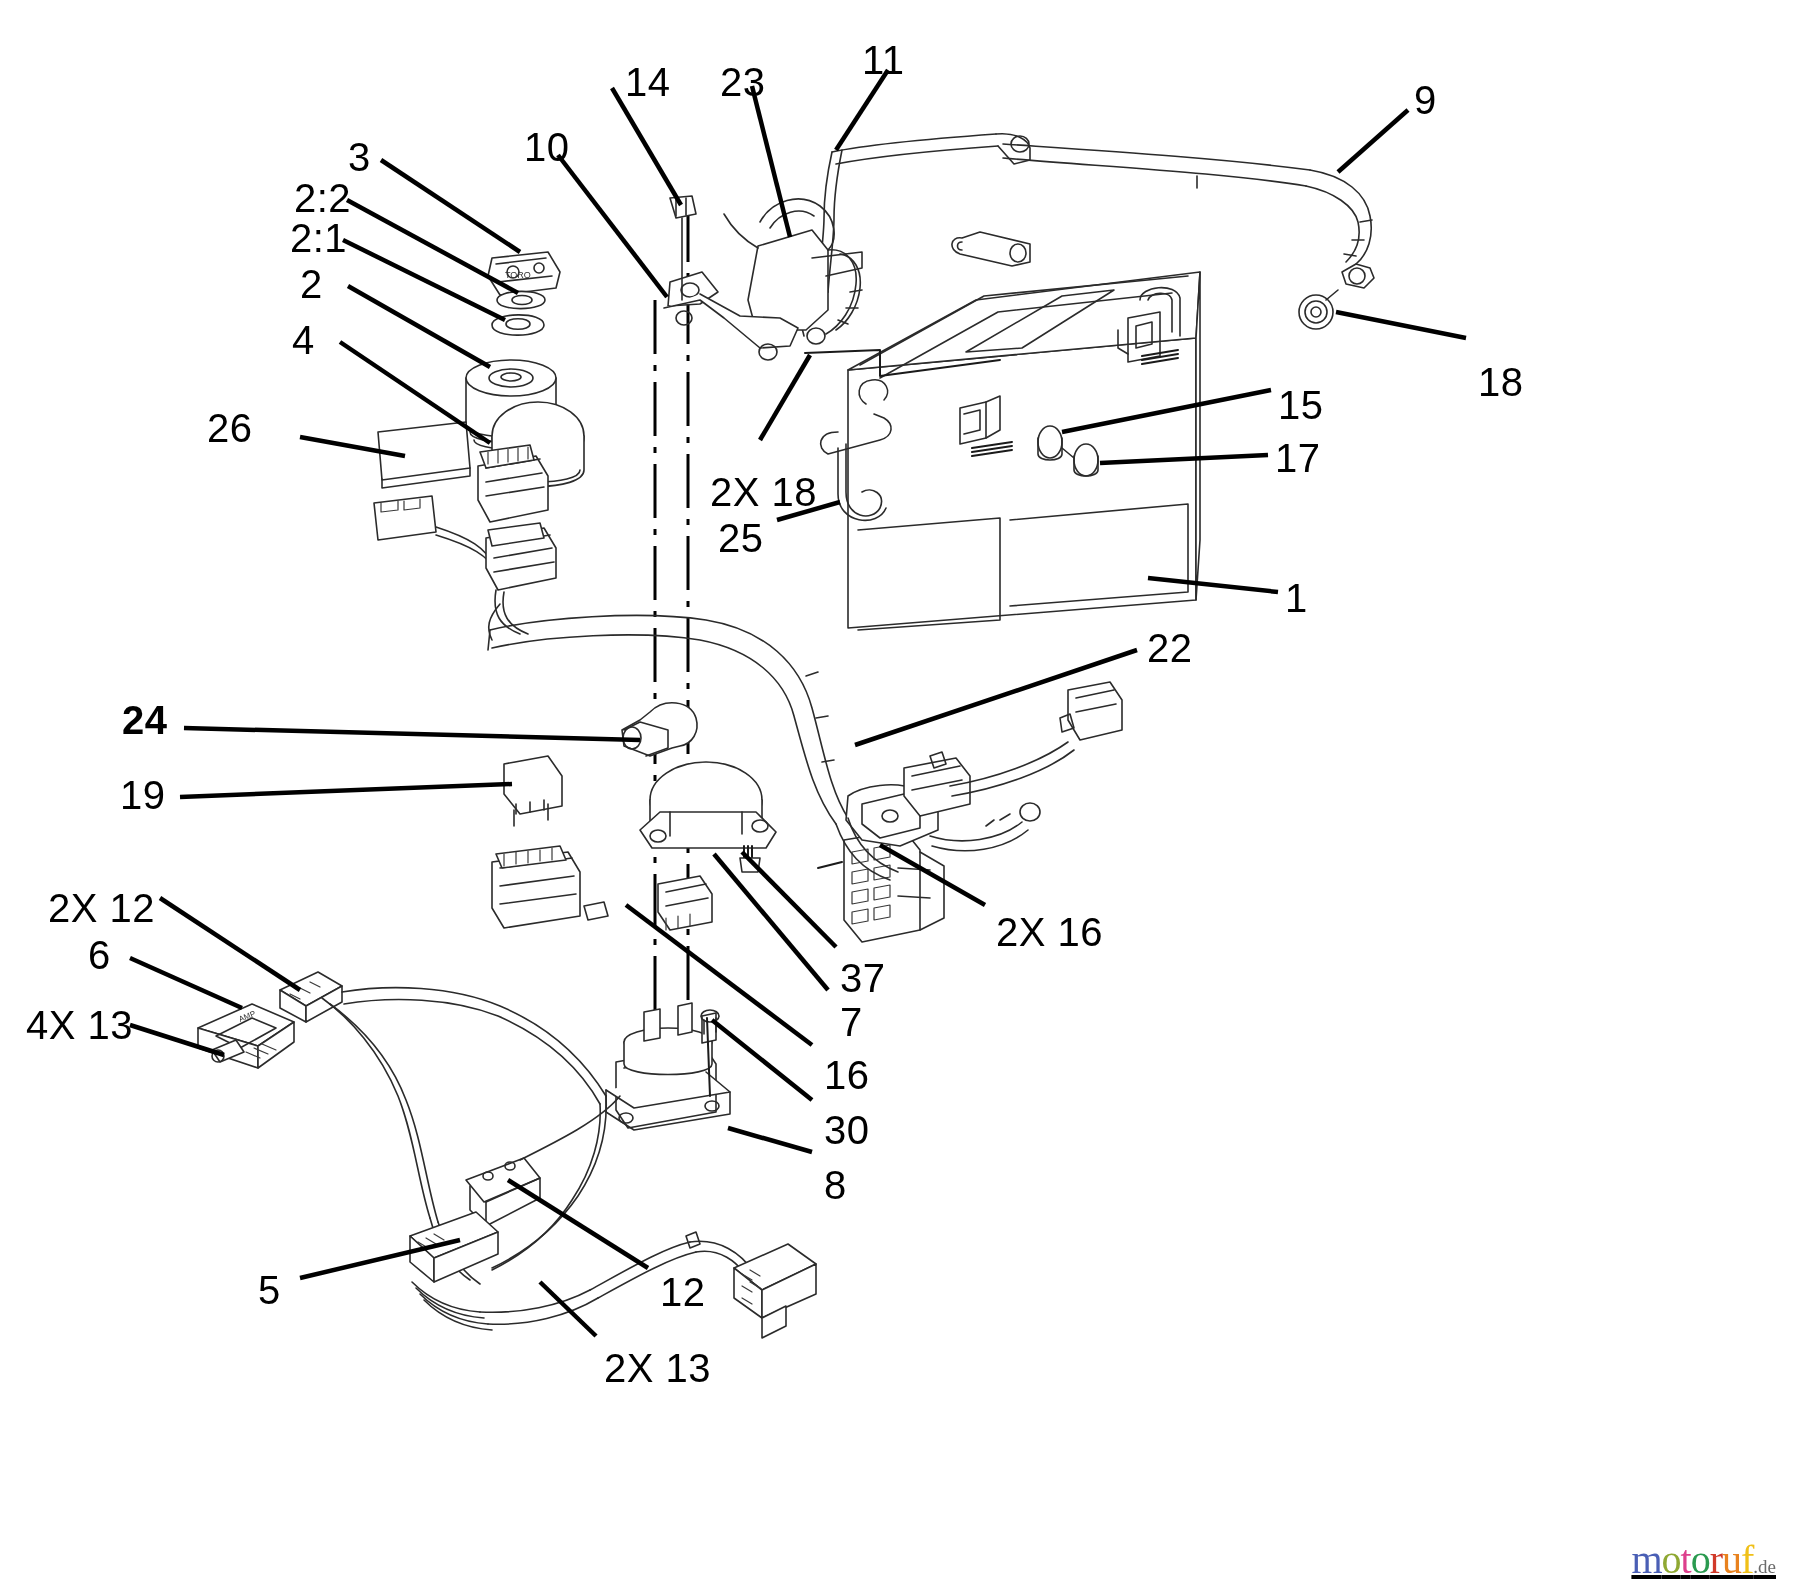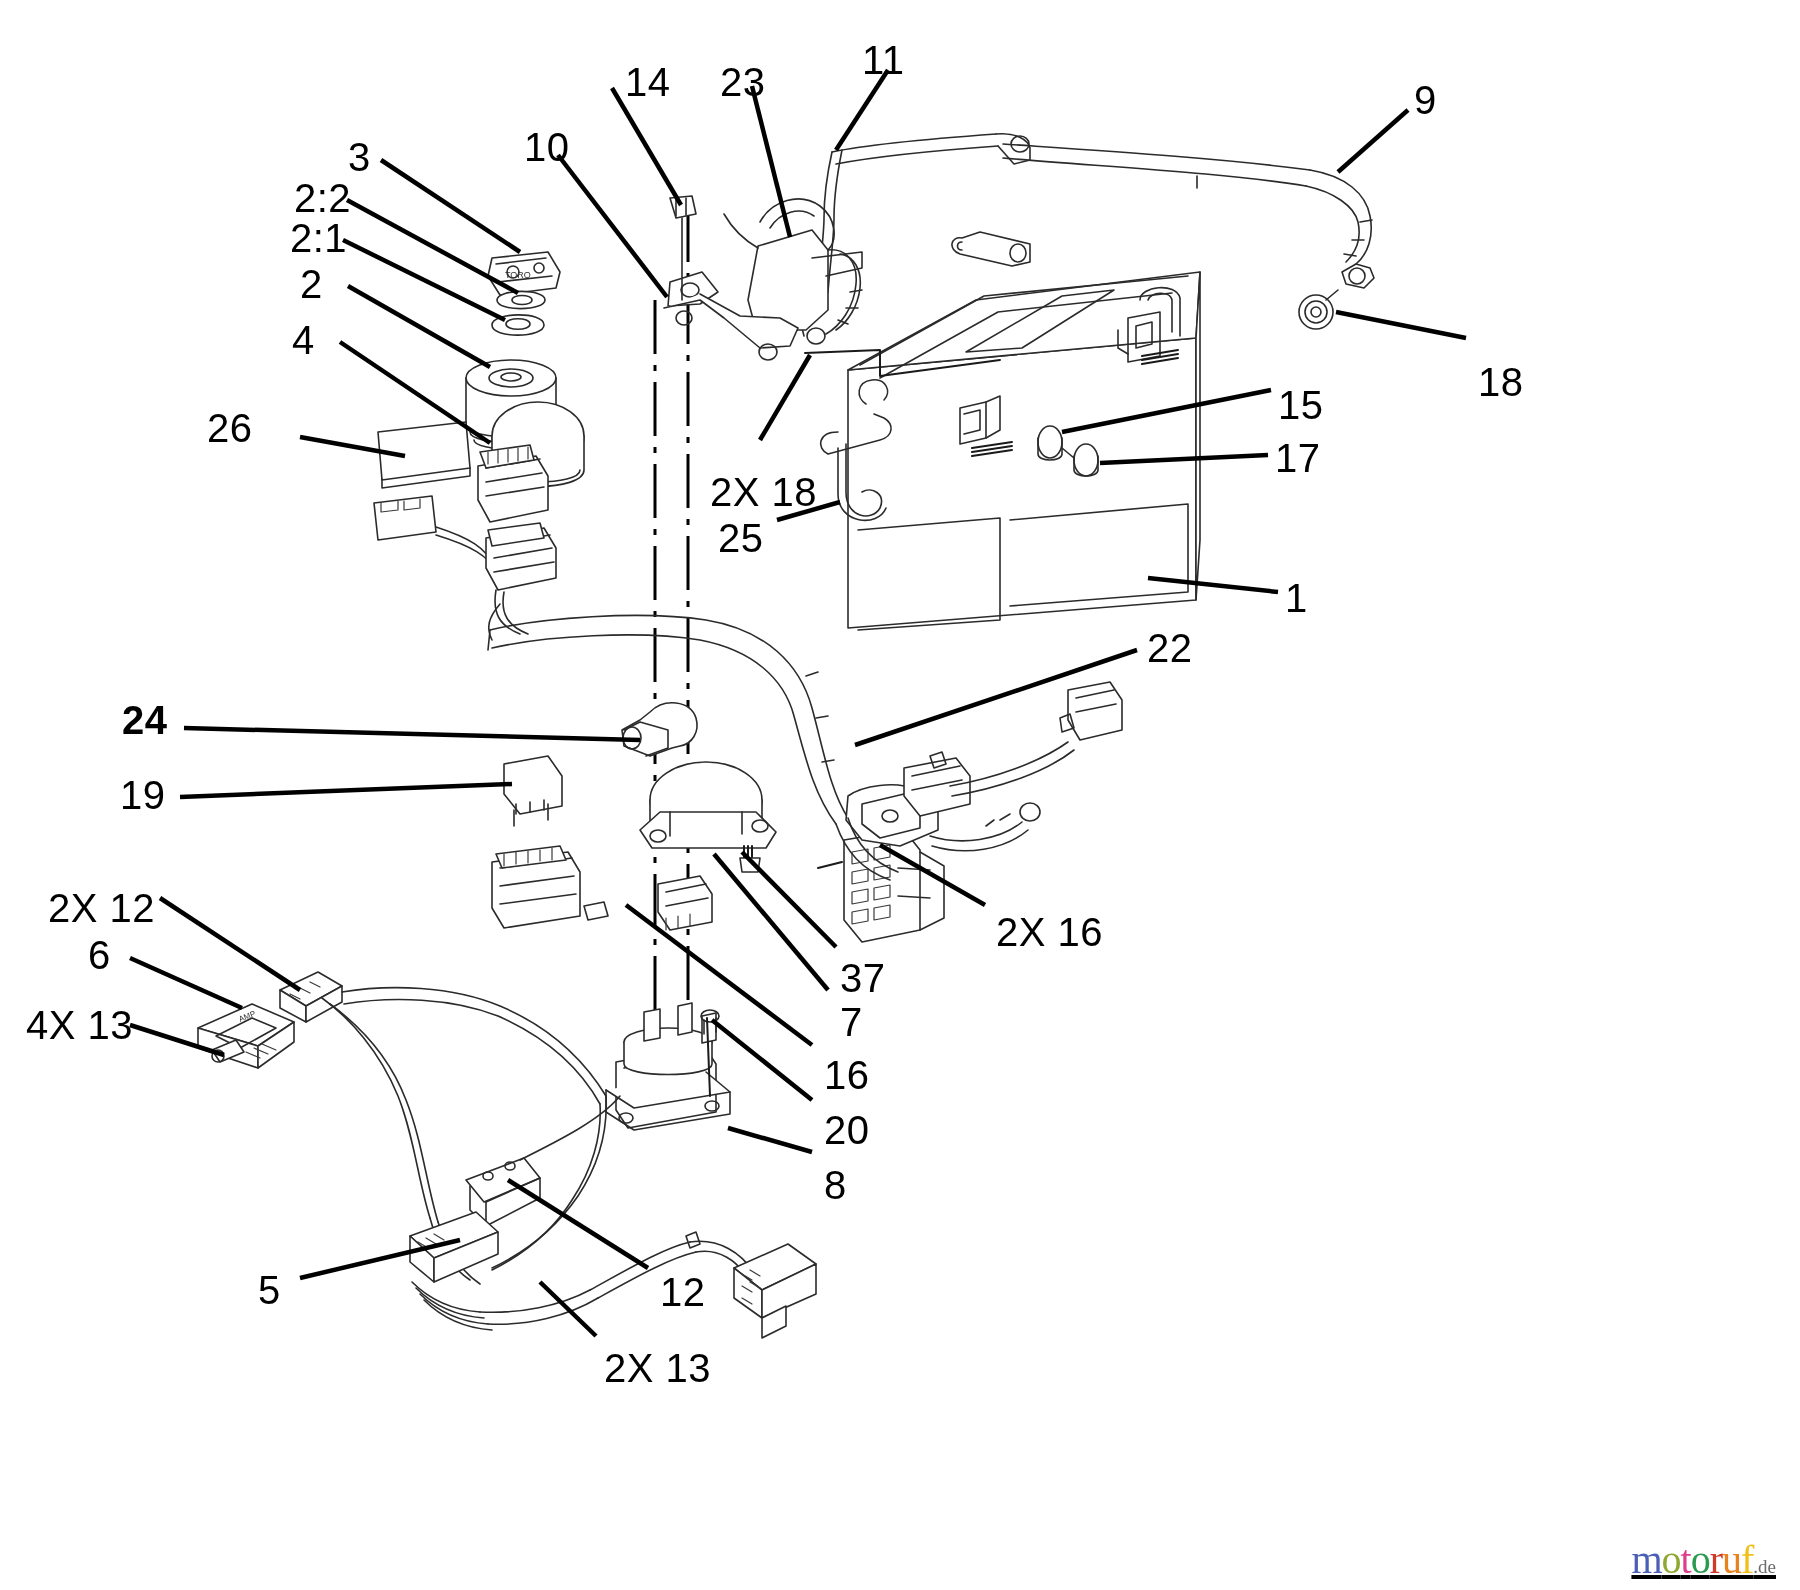--- a/index.html
+++ b/index.html
@@ -427,21 +427,21 @@
   <div class="callout" style="left:1147px; top:628px;">22</div>
   <div class="callout" style="left:122px;  top:700px;font-weight:bold;">24</div>
   <div class="callout" style="left:120px;  top:775px;">19</div>
   <div class="callout" style="left:996px;  top:912px;">2X 16</div>
   <div class="callout" style="left:48px;   top:888px;">2X 12</div>
   <div class="callout" style="left:88px;   top:935px;">6</div>
   <div class="callout" style="left:840px;  top:958px;">37</div>
   <div class="callout" style="left:26px;   top:1005px;">4X 13</div>
   <div class="callout" style="left:840px;  top:1002px;">7</div>
   <div class="callout" style="left:824px;  top:1055px;">16</div>
-  <div class="callout" style="left:824px;  top:1110px;">20</div>
+  <div class="callout" style="left:824px;  top:1110px;">30</div>
   <div class="callout" style="left:824px;  top:1165px;">8</div>
   <div class="callout" style="left:660px;  top:1272px;">12</div>
   <div class="callout" style="left:258px;  top:1270px;">5</div>
   <div class="callout" style="left:604px;  top:1348px;">2X 13</div>
 
   <div id="watermark">
     <span style="color:#4a5fb5">m</span><span style="color:#8fa832">o</span><span style="color:#dd3f8c">t</span><span style="color:#2a9a4f">o</span><span style="color:#d13a2a">r</span><span style="color:#e8821e">u</span><span style="color:#f0c018">f</span><span class="suffix" style="color:#6b6b6b">.de</span>
   </div>
 
 </div>

